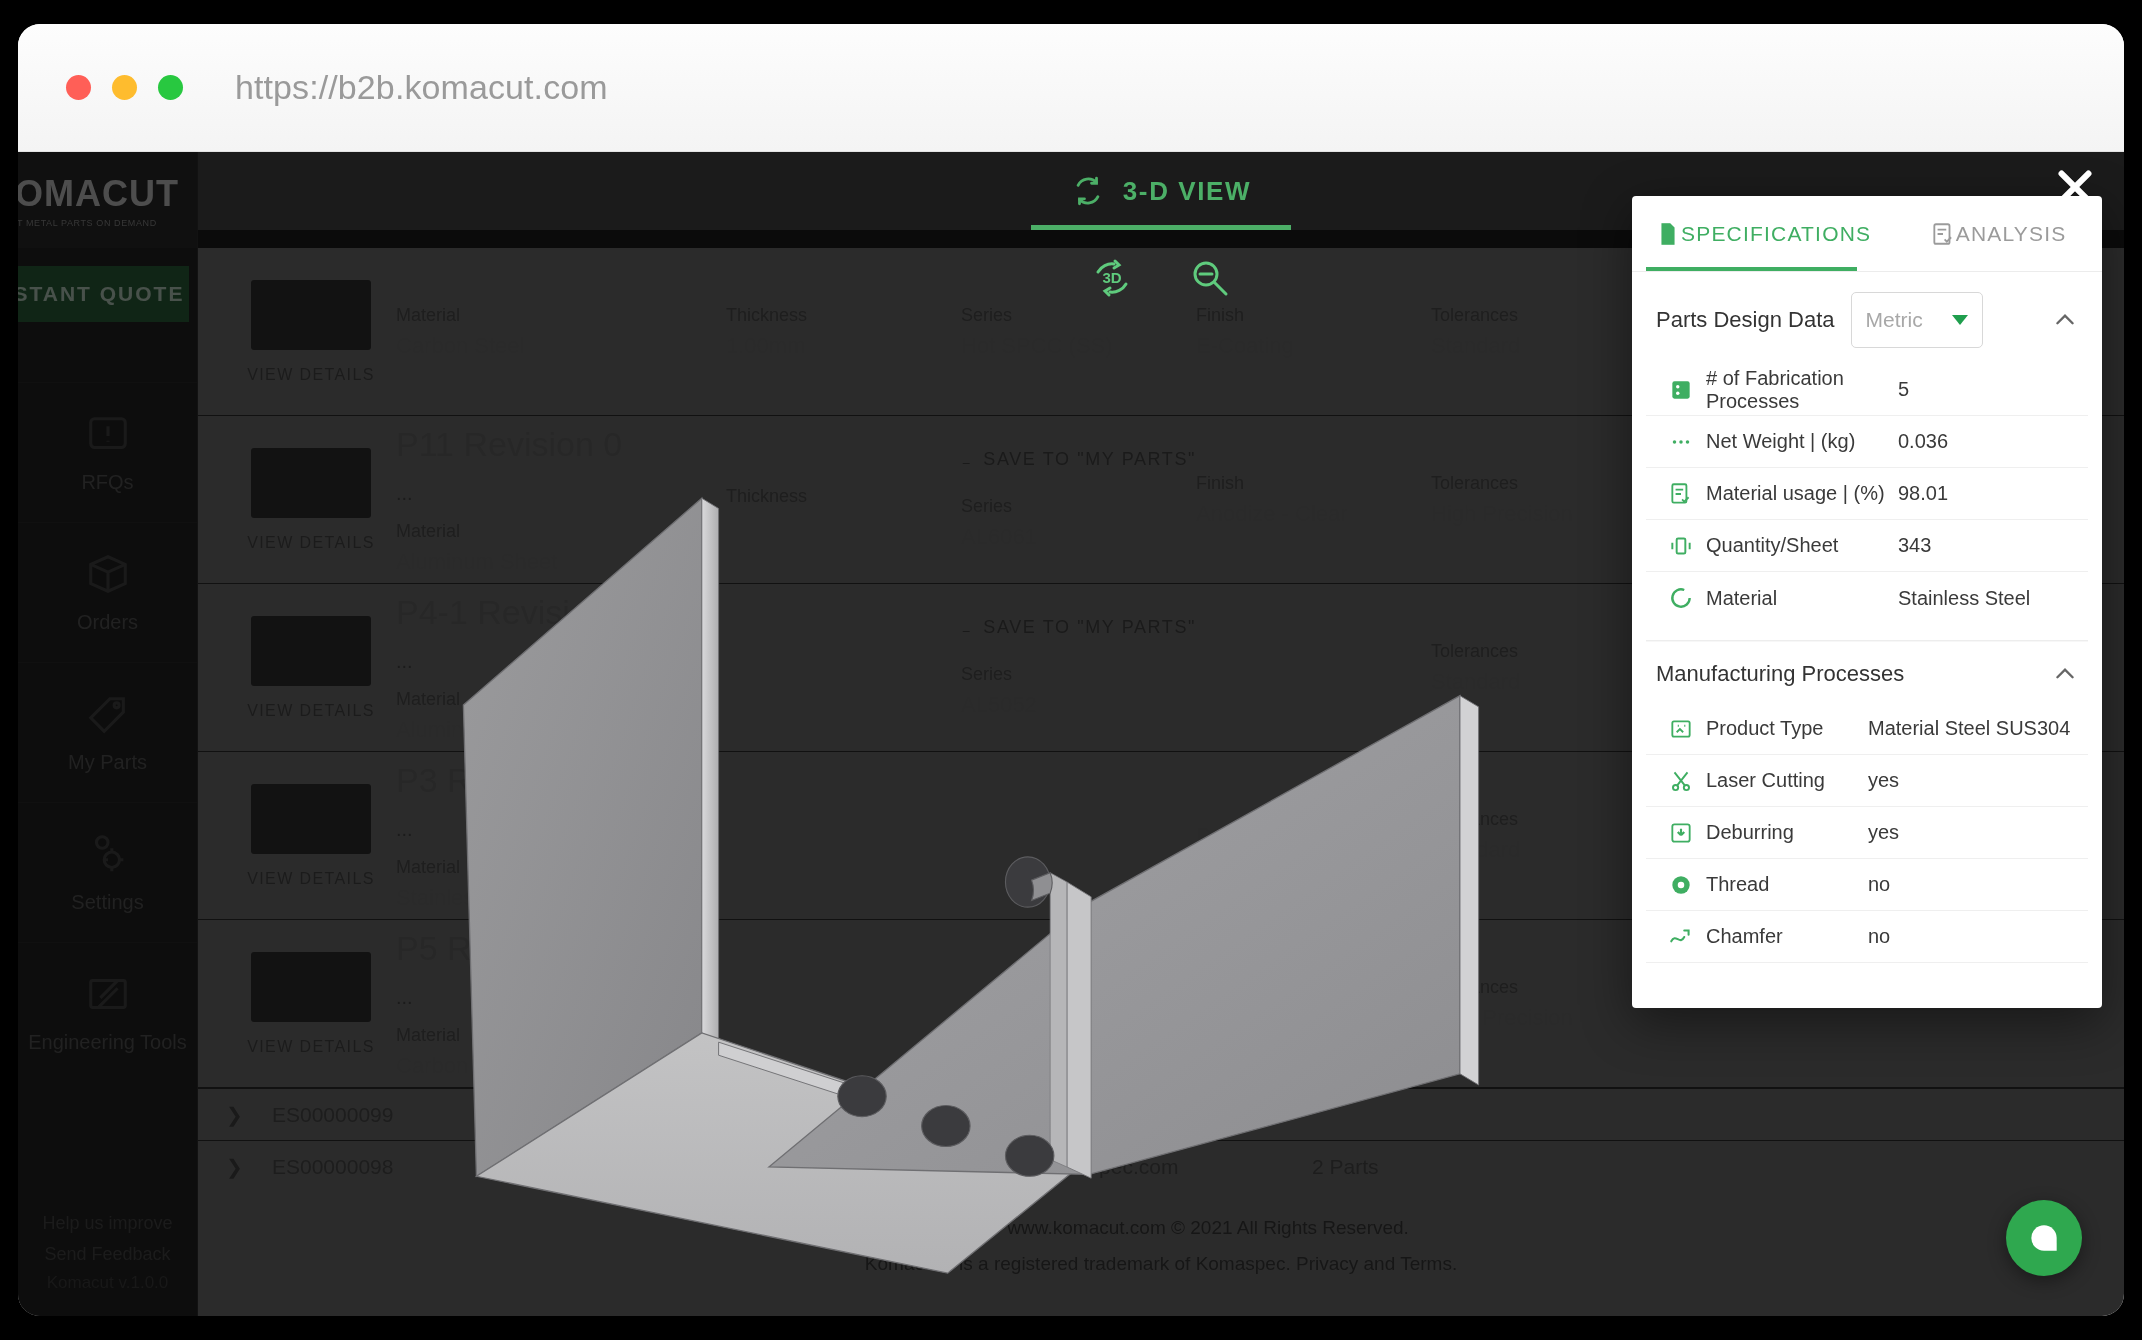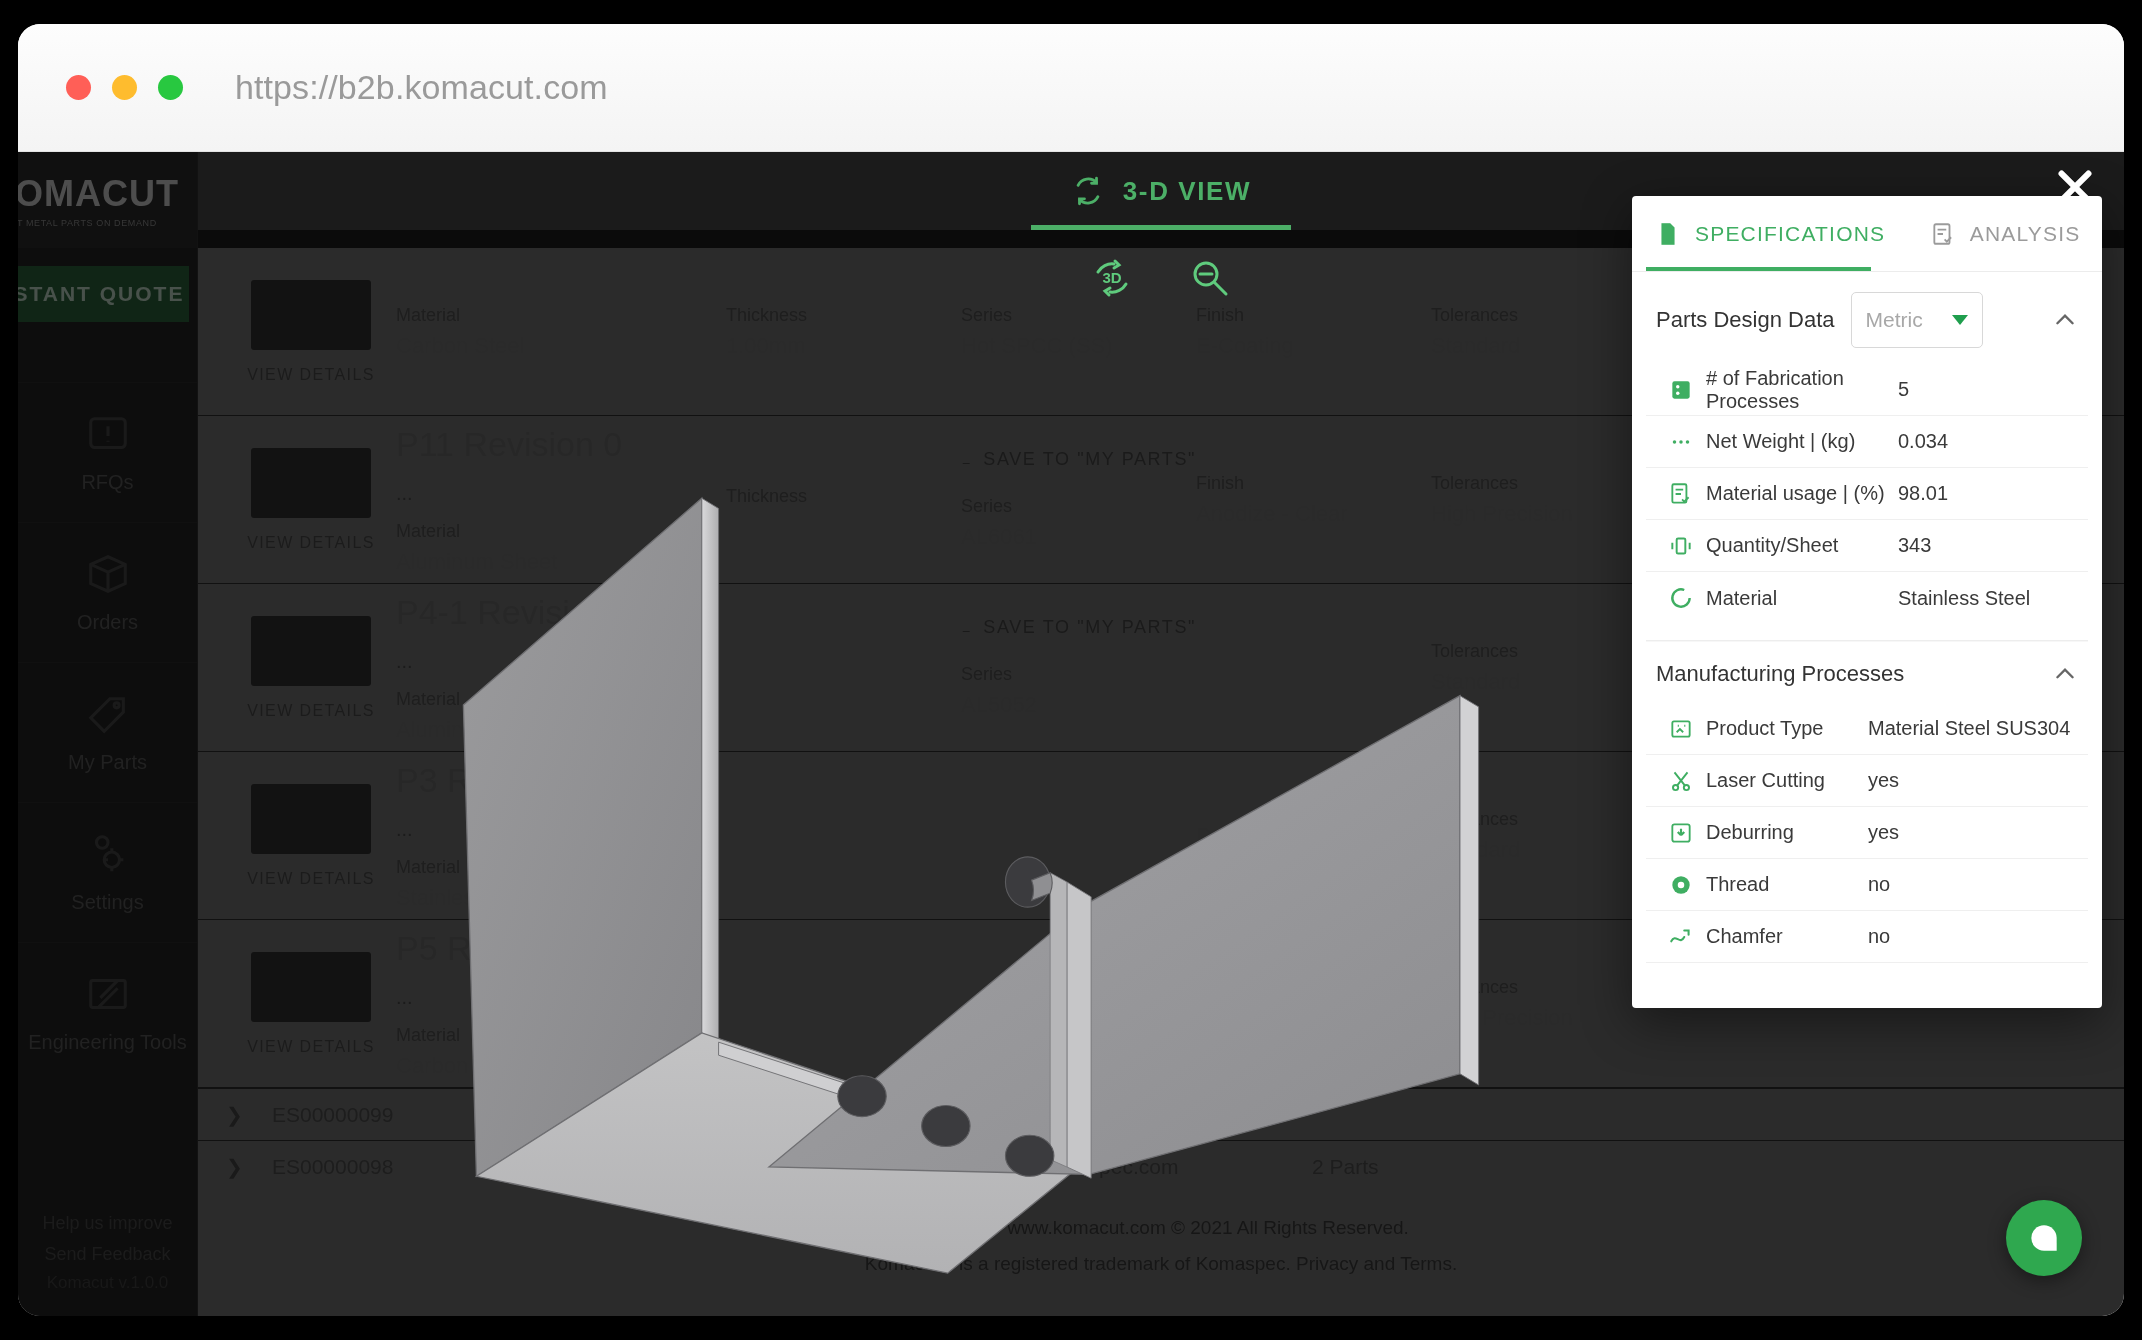--- a/index.html
+++ b/index.html
@@ -204,21 +204,21 @@
     right: 22px; top: 44px;
     width: 470px; height: 812px;
     background: #fff;
     border-radius: 4px;
     box-shadow: 0 14px 50px rgba(0,0,0,.45);
     overflow: hidden;
     z-index: 20;
   }
   .panel-tabs { display: flex; height: 76px; border-bottom: 1px solid #ececec; }
   .ptab {
-    flex: 1; display: flex; align-items: center; justify-content: center; gap: 14px;
+    flex: 1; display: flex; align-items: center; justify-content: center; 
     font-size: 21px; letter-spacing: 1.2px; color: #9b9b9b; position: relative; padding-left: 23px;
   }
   .ptab.active { color: #3fae62; }
   .ptab.active::after {
     content: ""; position: absolute; left: 14px; right: 14px; bottom: 0;
     height: 4px; background: #3fae62;
   }
   .ptab .pic { width: 26px; height: 26px; }
   .ptab .pic svg { width: 100%; height: 100%; }
 
@@ -682,21 +682,21 @@
             </div>
             <div class="srow">
               <span class="ric">
                 <svg viewBox="0 0 24 24" fill="#3fae62">
                     <circle cx="6" cy="12" r="1.6"></circle>
                     <circle cx="12" cy="12" r="1.6"></circle>
                     <circle cx="18" cy="12" r="1.6"></circle>
                   </svg>
               </span>
               <span class="rlabel">Net Weight | (kg)</span>
-              <span class="rvalue">0.034</span>
+              <span class="rvalue">0.036</span>
             </div>
             <div class="srow">
               <span class="ric">
                 <svg viewBox="0 0 24 24" fill="none" stroke="#3fae62" stroke-width="1.7">
                     <rect x="4" y="3" width="13" height="17" rx="1.3"></rect>
                     <path d="M7 8h7M7 12h5"></path>
                     <path d="M13 17l2 2 4-4"></path>
                   </svg>
               </span>
               <span class="rlabel">Material usage | (%)</span>

